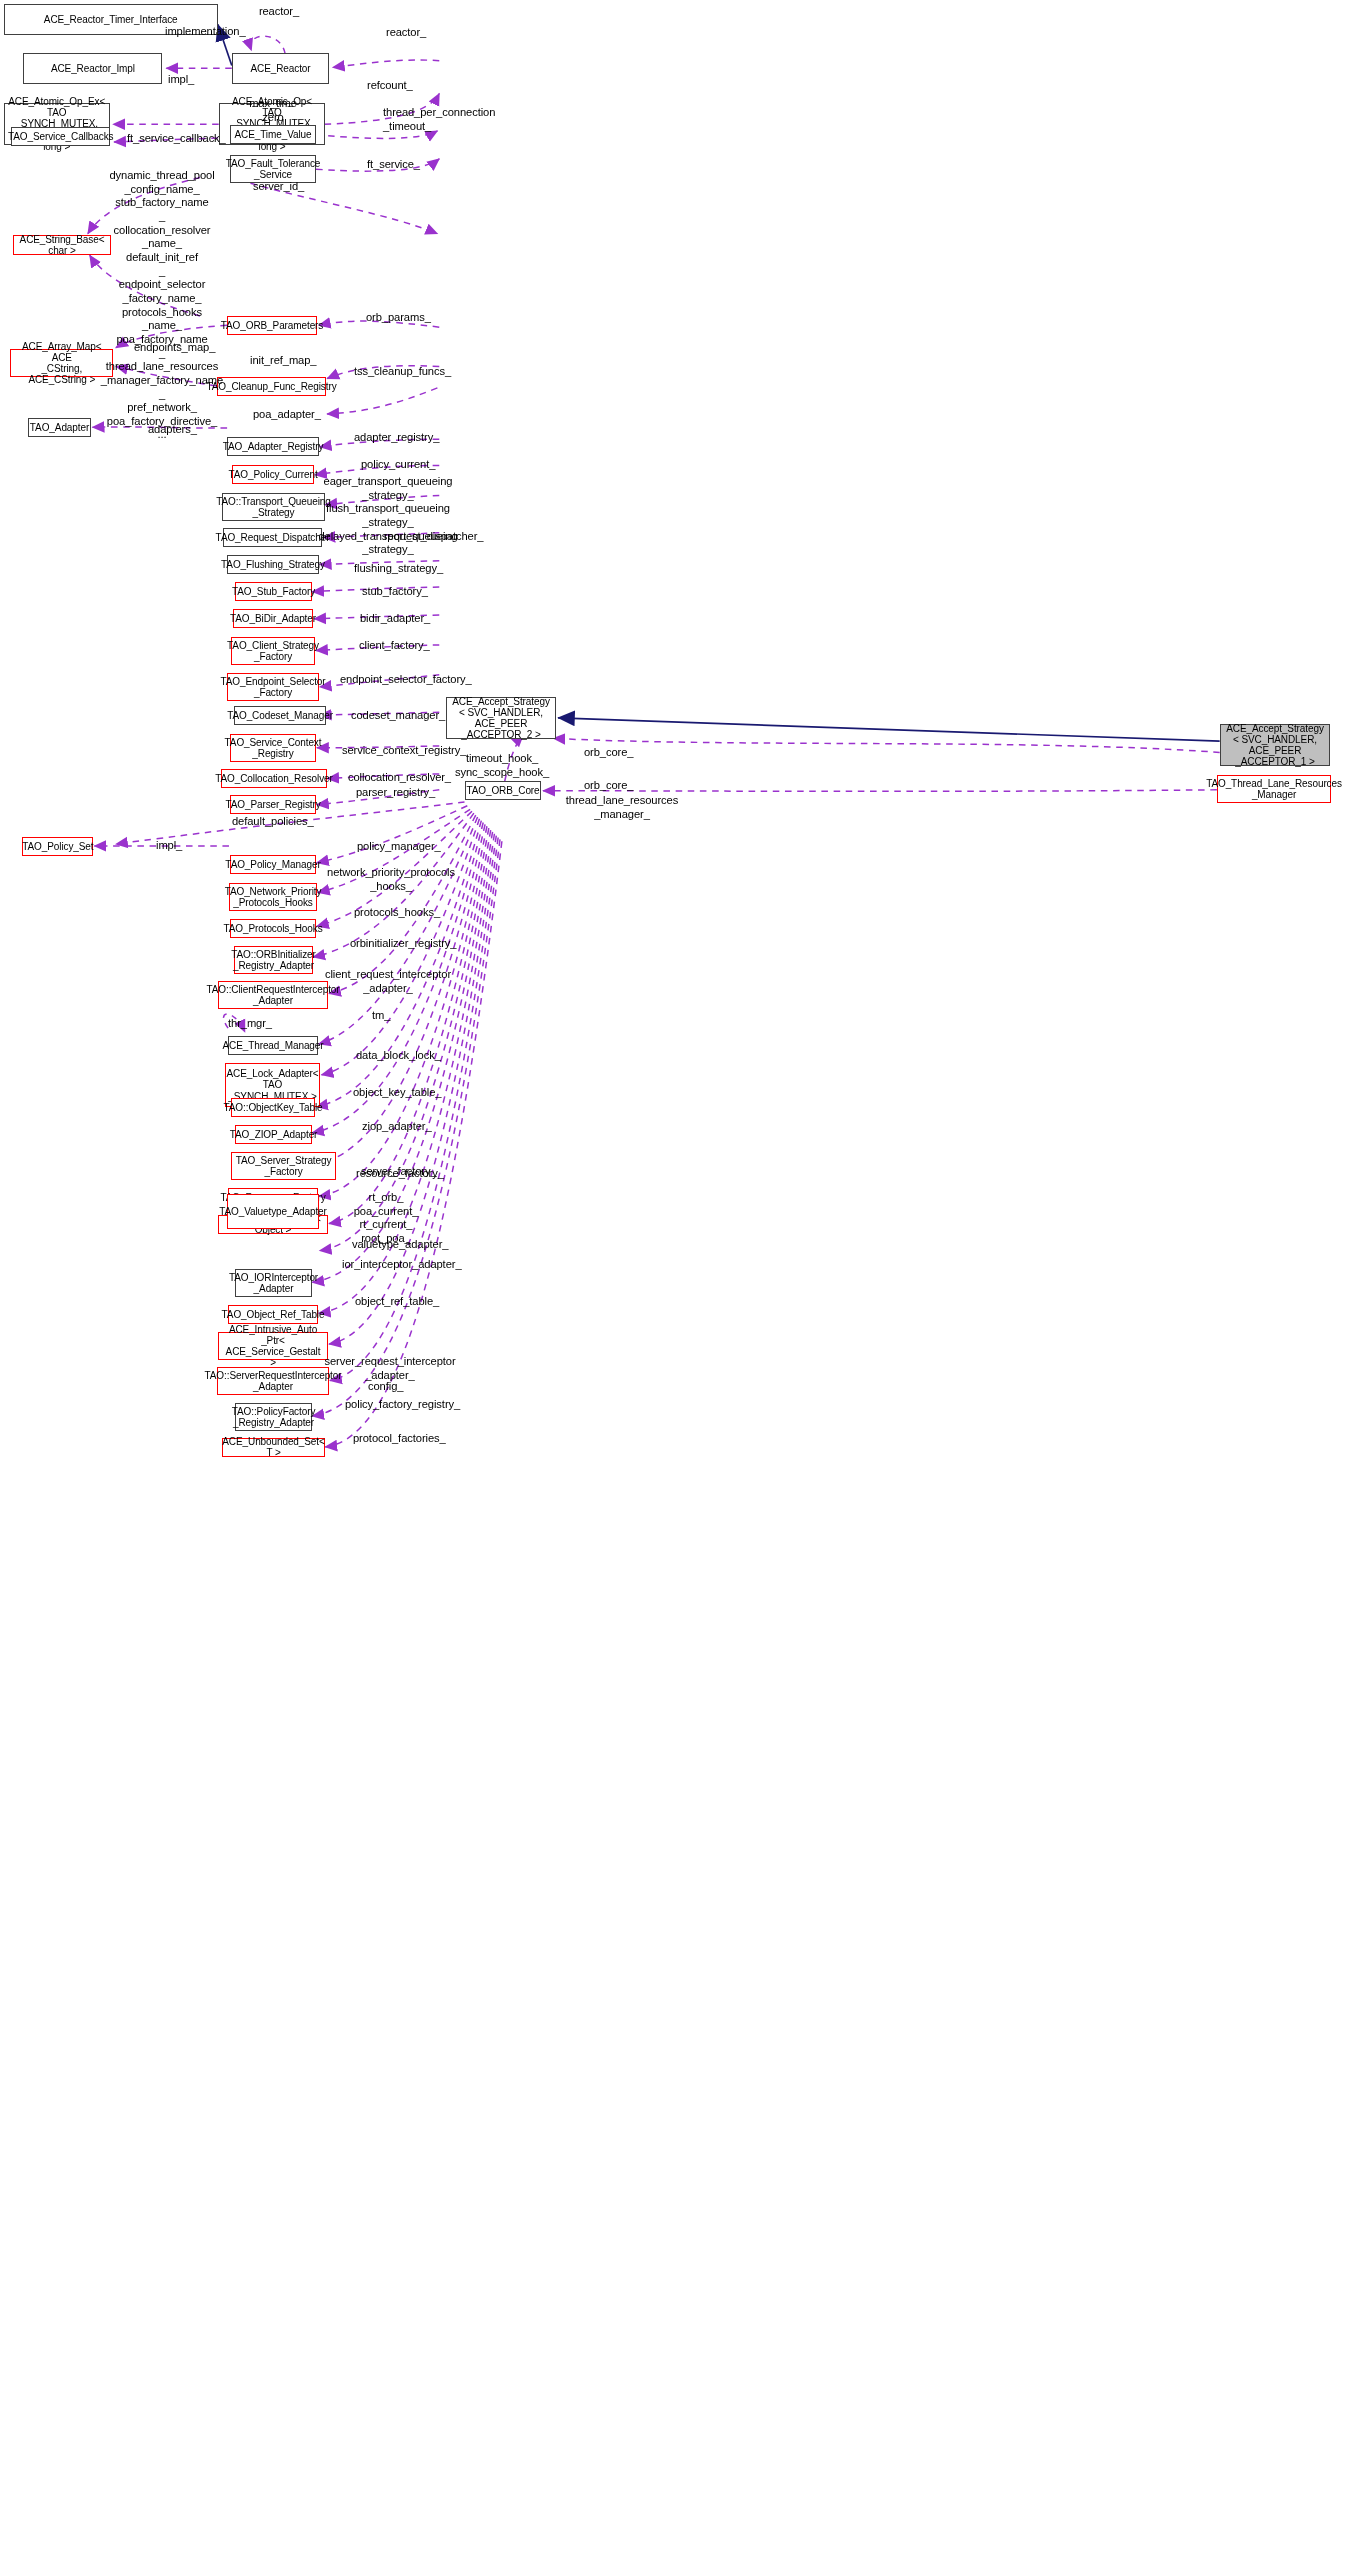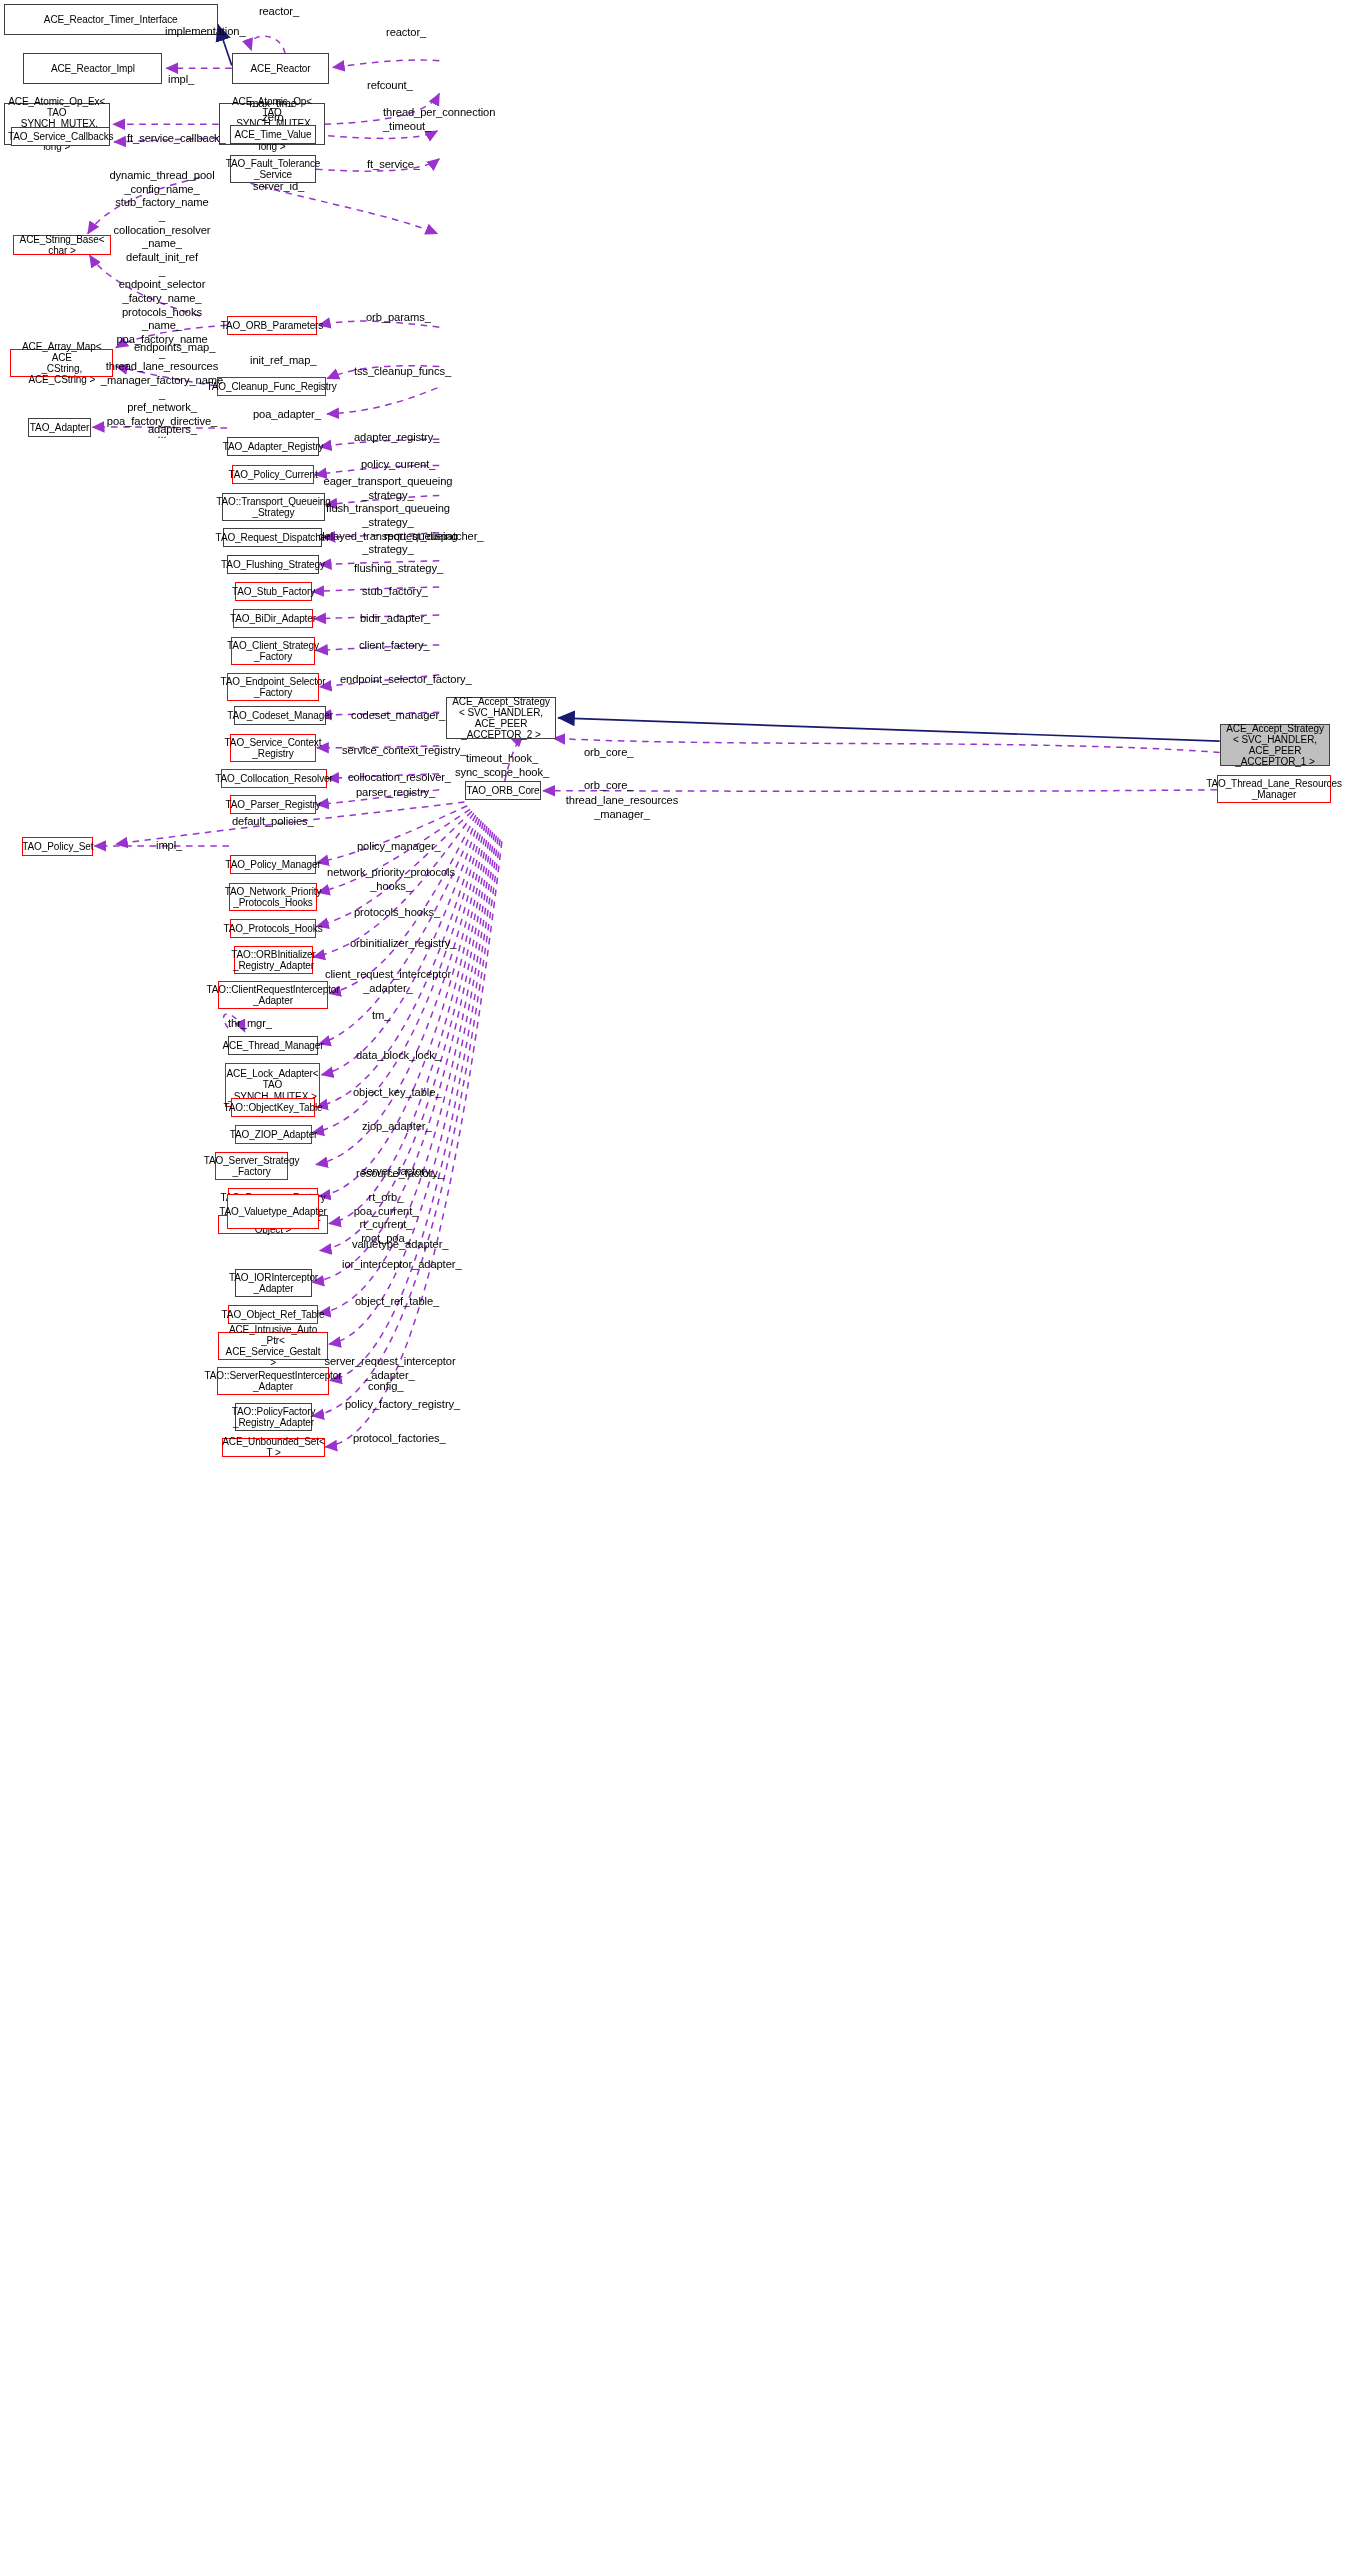--- a/index.html
+++ b/index.html
@@ -189,21 +189,21 @@
       <div class="node red" style="left: 230px; top: 919px; width: 86px; height: 18.7px;">TAO_Protocols_Hooks</div>
       <div class="node red" style="left: 234px; top: 946px; width: 79px; height: 28px;">TAO::ORBInitializer
 _Registry_Adapter</div>
       <div class="node red" style="left: 218px; top: 981px; width: 110px; height: 28px;">TAO::ClientRequestInterceptor
 _Adapter</div>
       <div class="node" style="left: 228px; top: 1036px; width: 90px; height: 18.7px;">ACE_Thread_Manager</div>
       <div class="node red" style="left: 225px; top: 1063px; width: 95px; height: 44px;">ACE_Lock_Adapter&lt; TAO
 _SYNCH_MUTEX &gt;</div>
       <div class="node red" style="left: 231px; top: 1098px; width: 84px; height: 18.7px;">TAO::ObjectKey_Table</div>
       <div class="node red" style="left: 235px; top: 1125px; width: 77px; height: 18.7px;">TAO_ZIOP_Adapter</div>
-      <div class="node red" style="left: 215px; top: 1152px; width: 73px; height: 28px;">TAO_Server_Strategy
+      <div class="node red" style="left: 231px; top: 1152px; width: 105px; height: 28px;">TAO_Server_Strategy
 _Factory</div>
       <div class="node red" style="left: 228px; top: 1188px; width: 90px; height: 18.7px;">TAO_Resource_Factory</div>
       <div class="node red" style="left: 218px; top: 1215px; width: 110px; height: 18.7px;">TAO_Pseudo_Var_T&lt; Object &gt;</div>
       <div class="node red" style="left: 227px; top: 1194px; width: 92px; height: 35px;">TAO_Valuetype_Adapter</div>
       <div class="node" style="left: 235px; top: 1269px; width: 77px; height: 28px;">TAO_IORInterceptor
 _Adapter</div>
       <div class="node red" style="left: 228px; top: 1305px; width: 90px; height: 18.7px;">TAO_Object_Ref_Table</div>
       <div class="node red" style="left: 218px; top: 1332px; width: 110px; height: 28px;">ACE_Intrusive_Auto
 _Ptr&lt; ACE_Service_Gestalt &gt;</div>
       <div class="node red" style="left: 217px; top: 1367px; width: 112px; height: 28px;">TAO::ServerRequestInterceptor

